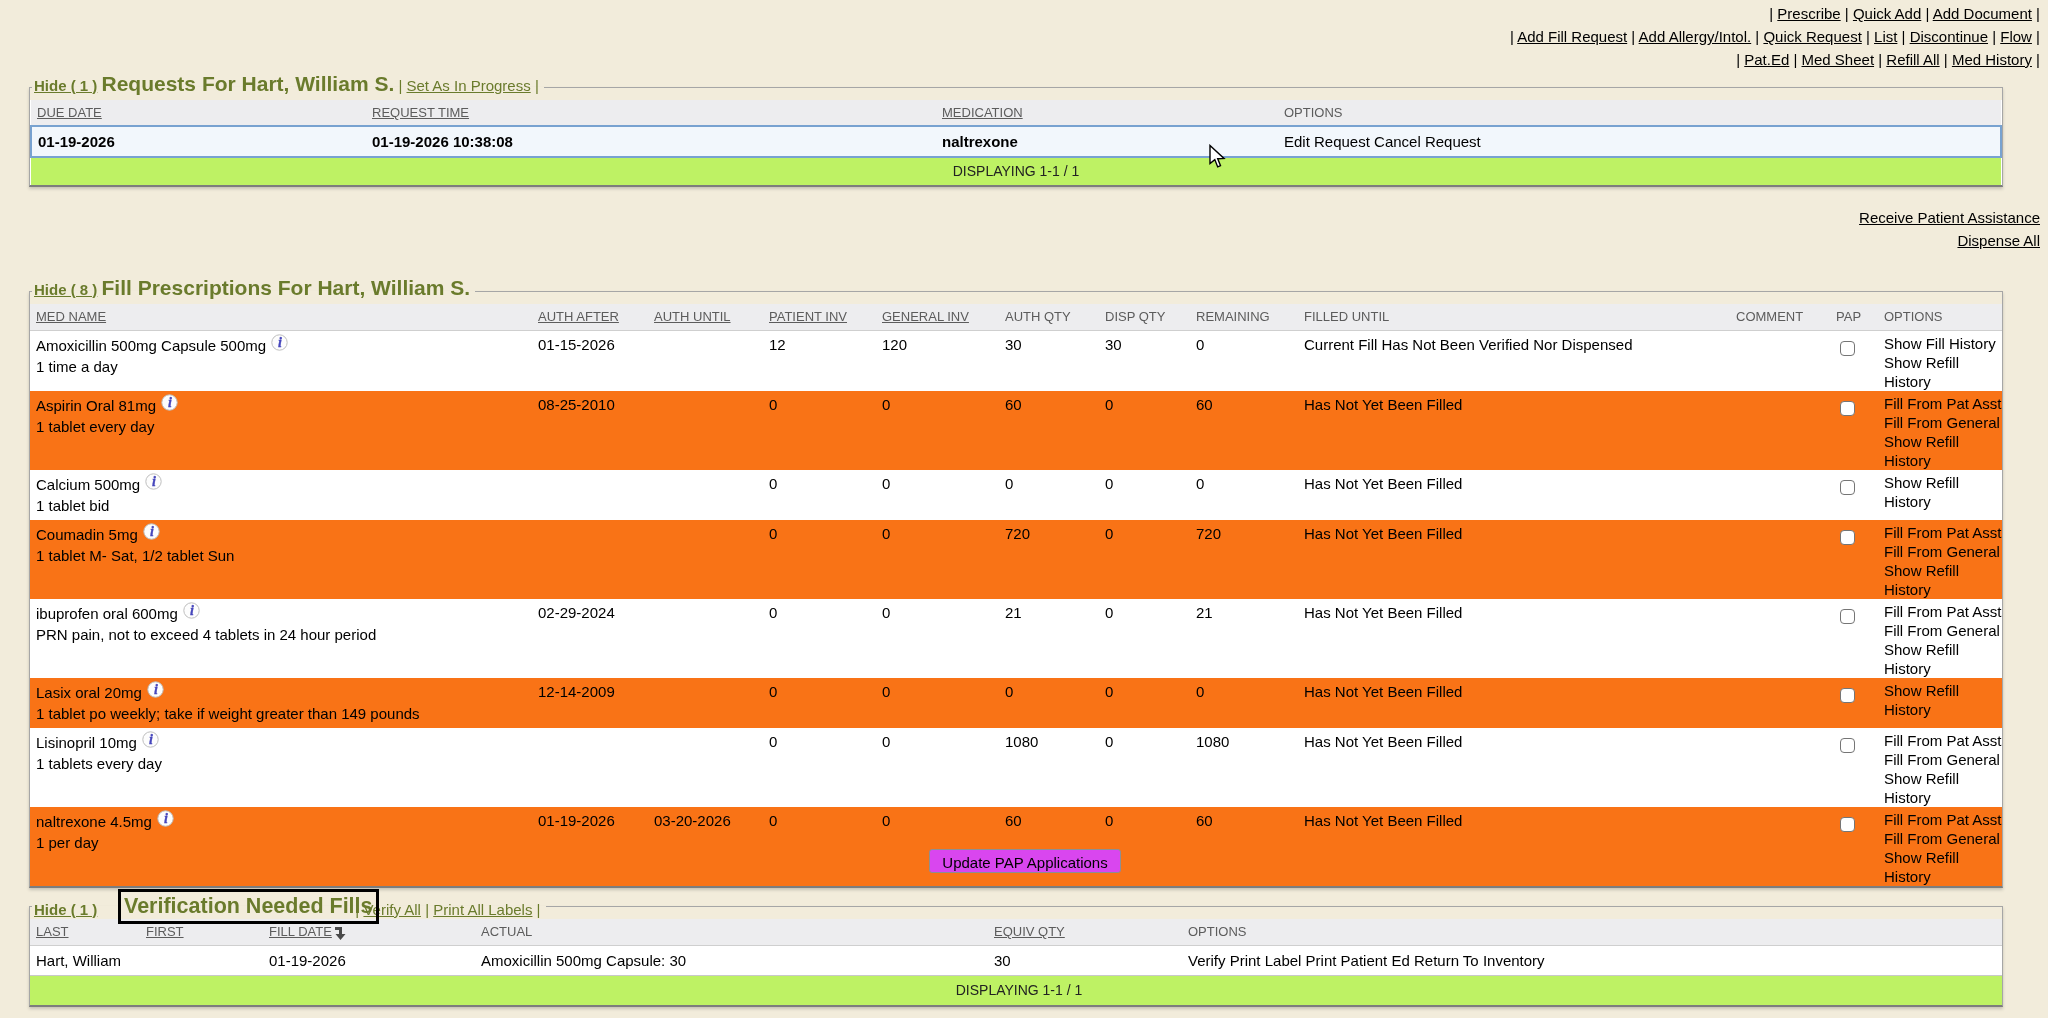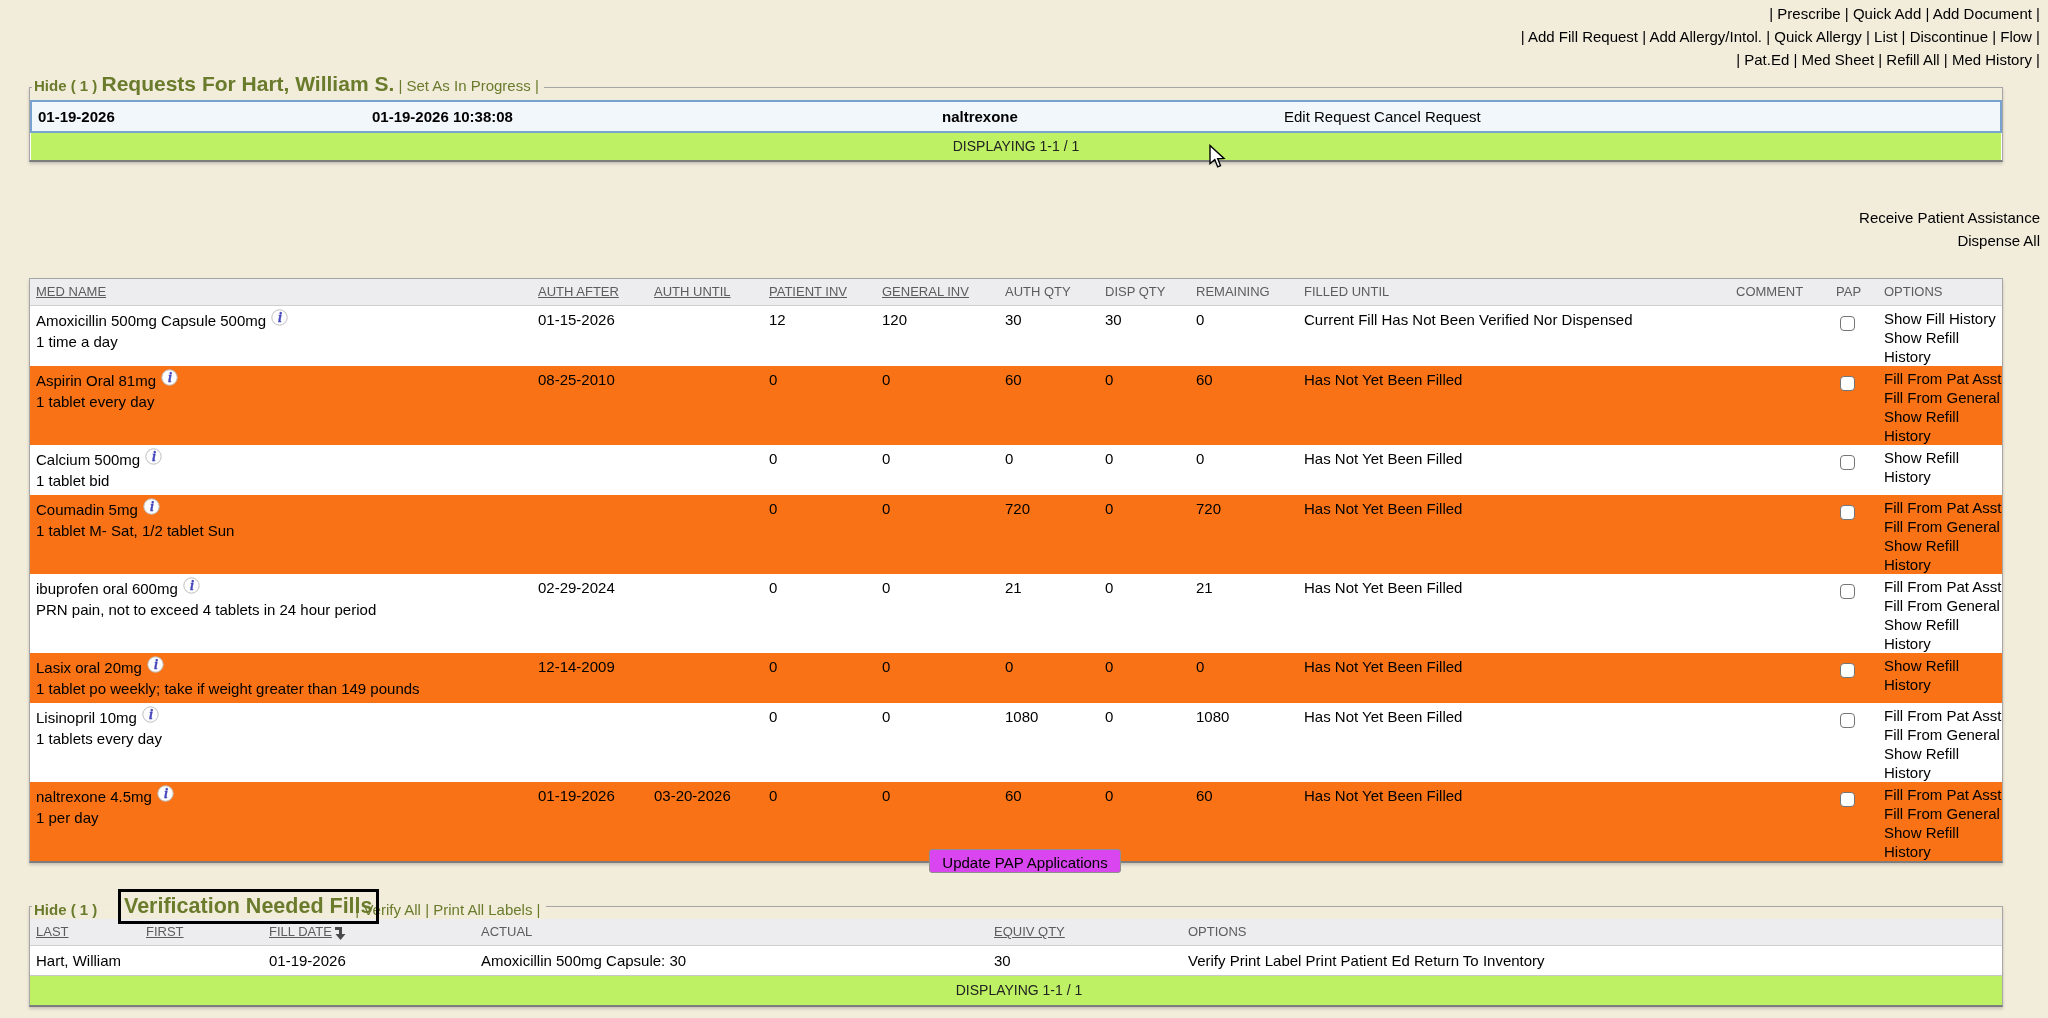--- a/index.html
+++ b/index.html
@@ -3,21 +3,21 @@
 <meta charset="utf-8">
 <style>
 * { box-sizing: border-box; }
 html,body { margin:0; padding:0; }
 body {
   width:2048px; height:1018px; position:relative; overflow:hidden;
   background:#F2ECDB;
   font-family:"Liberation Sans", sans-serif;
   font-size:15px; color:#000;
 }
-a { color:#000; }
+a { color:#000; text-decoration:underline; }
 a.olive { color:#6A7B2C; font-weight:bold; }
 .toplinks {
   position:absolute; top:2px; right:8px; text-align:right;
   font-size:15px; line-height:23px; color:#000;
 }
 .rightlinks {
   position:absolute; top:206px; right:8px; text-align:right;
   font-size:15px; line-height:23px;
 }
 fieldset {
@@ -82,50 +82,57 @@
   font-size:15px; text-align:center; line-height:23px;
   font-family:"Liberation Sans", sans-serif;
 }
 #cursor { position:absolute; left:1209px; top:144px; }
 </style>
 </head>
 <body>
 
 <div class="toplinks">
   | <a>Prescribe</a> | <a>Quick Add</a> | <a>Add Document</a> |<br>
-  | <a>Add Fill Request</a> | <a>Add Allergy/Intol.</a> | <a>Quick Allergy</a> | <a>List</a> | <a>Discontinue</a> | <a>Flow</a> |<br>
+  | <a>Add Fill Request</a> | <a>Add Allergy/Intol.</a> | <a>Quick Request</a> | <a>List</a> | <a>Discontinue</a> | <a>Flow</a> |<br>
   | <a>Pat.Ed</a> | <a>Med Sheet</a> | <a>Refill All</a> | <a>Med History</a> |
 </div>
 
 <fieldset id="fs1">
 <legend><a class="olive">Hide ( 1 )</a> <span class="sect-title">Requests For Hart, William S.</span> <span class="sep">|</span> <a class="act">Set As In Progress</a> <span class="sep">|</span></legend>
 <table id="t1">
 <colgroup>
         <col style="width:335px">
         <col style="width:570px">
         <col style="width:342px">
         <col>
       </colgroup>
 <tbody>
+        <tr>
+          <th><span class="u">DUE DATE</span></th>
+          <th><span class="u">REQUEST TIME</span></th>
+          <th><span class="u">MEDICATION</span></th>
+          <th>OPTIONS</th>
+        </tr>
 <tr class="sel">
           <td>01-19-2026</td>
           <td>01-19-2026 10:38:08</td>
           <td>naltrexone</td>
           <td class="nb">Edit Request Cancel Request</td>
         </tr>
 <tr class="disp">
           <td colspan="4">DISPLAYING 1-1 / 1</td>
         </tr>
 </tbody>
     </table>
 </fieldset>
 
 <div class="rightlinks"><a>Receive Patient Assistance</a><br><a>Dispense All</a></div>
 
 <fieldset id="fs2">
+<legend><a class="olive">Hide ( 8 )</a> <span class="sect-title">Fill Prescriptions For Hart, William S.</span></legend>
 <table id="t2">
 <colgroup>
 <col style="width:502px">
         <col style="width:116px">
         <col style="width:115px">
         <col style="width:113px">
 <col style="width:123px">
         <col style="width:100px">
         <col style="width:91px">
         <col style="width:108px">

